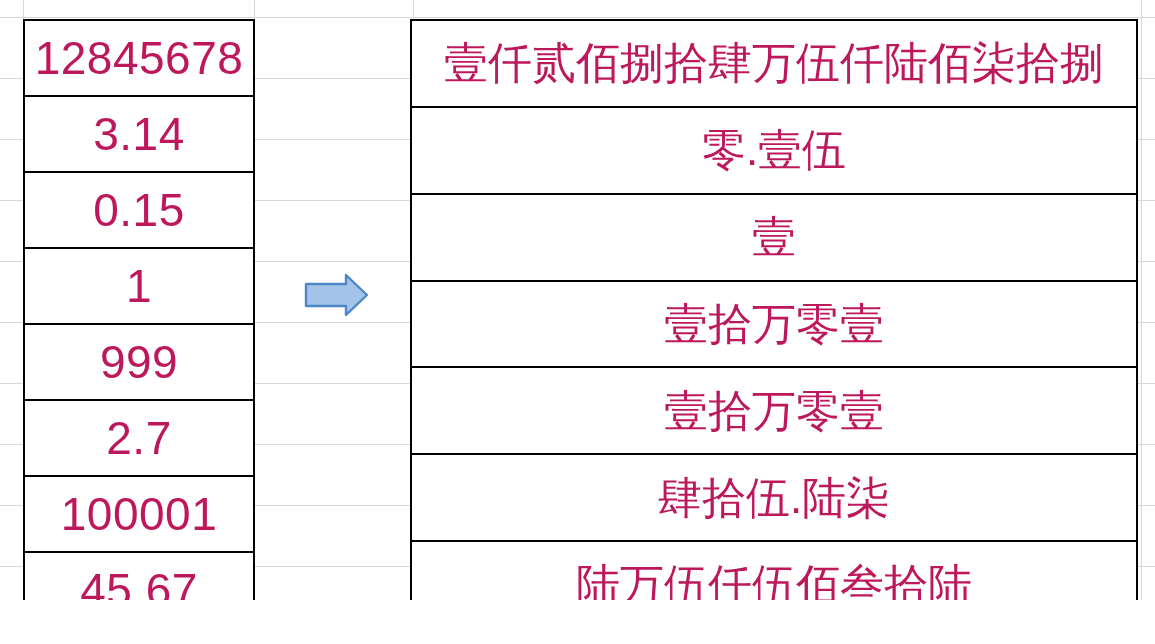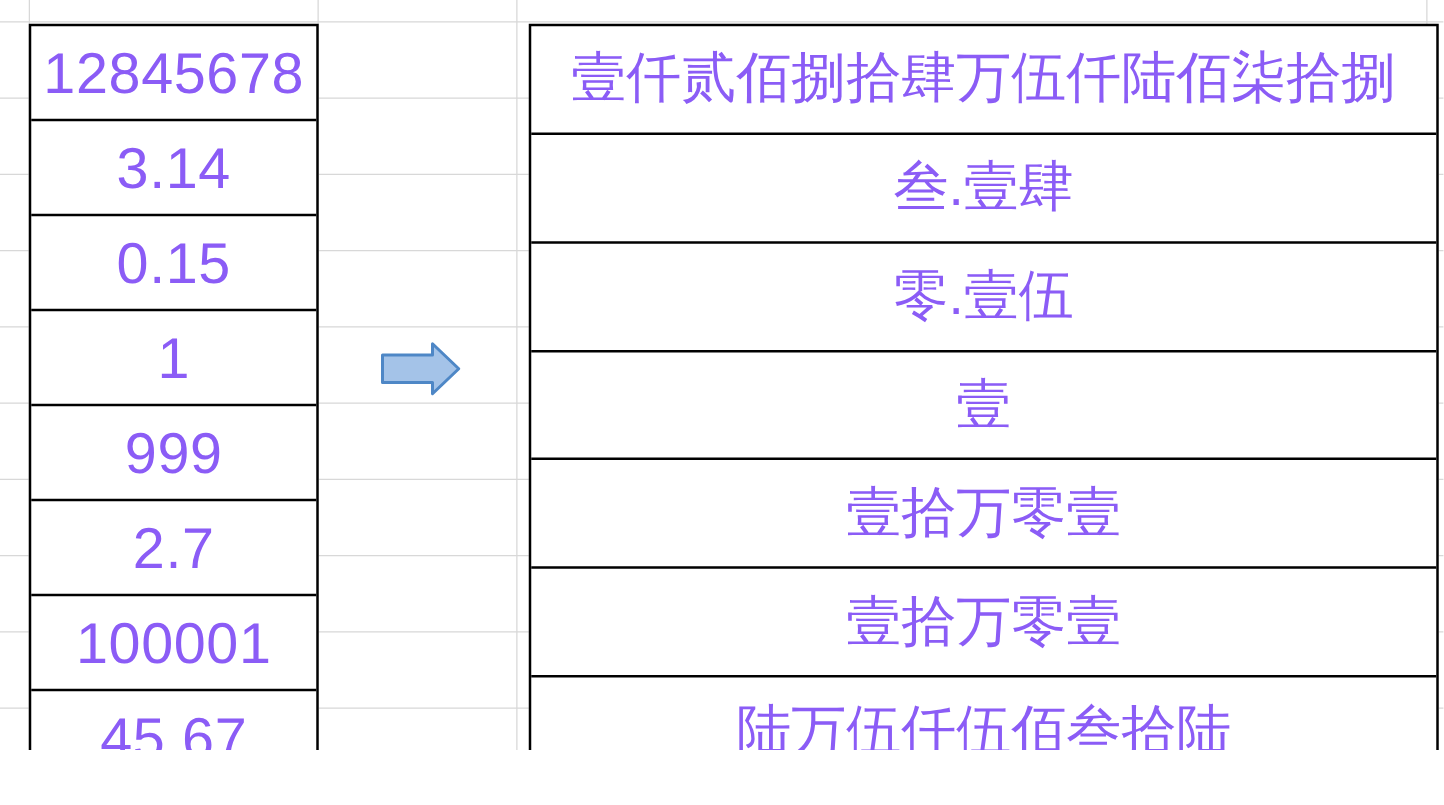--- a/index.html
+++ b/index.html
@@ -7,21 +7,21 @@
     padding: 0;
     background: #ffffff;
   }
   .canvas {
     position: relative;
     width: 1155px;
     height: 600px;
     background: #ffffff;
     overflow: hidden;
     font-family: "Liberation Sans", "DejaVu Sans", sans-serif;
-    color: #8b5cf6;
+    color: #be185d;
   }
   
   .hgrid {
     position: absolute;
     left: 0;
     width: 1155px;
     height: 1px;
     background: #d8d8d8;
   }
   .vgrid {
@@ -40,21 +40,21 @@
     border: 2px solid #000000;
     box-sizing: border-box;
     display: flex;
     flex-direction: column;
   }
   .range-numbers {
     left: 23px;
     width: 232px;
   }
   .range-chinese {
-    left: 423px;
+    left: 410px;
     width: 728px;
   }
   .cell {
     flex: 1 1 0;
     display: flex;
     align-items: center;
     justify-content: center;
     border-bottom: 2px solid #000000;
     box-sizing: border-box;
     white-space: nowrap;
@@ -113,21 +113,21 @@
   </div>
 
   <svg class="arrow-shape" viewBox="0 0 65 44">
     <g stroke="#4e87c6">
       <polygon points="2,11 42,11 42,2 63,22 42,42 42,33 2,33" stroke-width="2.4" stroke-linejoin="round" fill="#a4c3e8"></polygon>
     </g>
   </svg>
 
   <div class="range range-chinese">
     <div class="cell cn-cell">壹仟贰佰捌拾肆万伍仟陆佰柒拾捌</div>
-    <div class="cell cn-cell">叁.壹肆</div>
     <div class="cell cn-cell">零.壹伍</div>
     <div class="cell cn-cell">壹</div>
     <div class="cell cn-cell">壹拾万零壹</div>
     <div class="cell cn-cell">壹拾万零壹</div>
+    <div class="cell cn-cell">肆拾伍.陆柒</div>
     <div class="cell cn-cell">陆万伍仟伍佰叁拾陆</div>
   </div>
 
 </div>
 
 </body></html>

